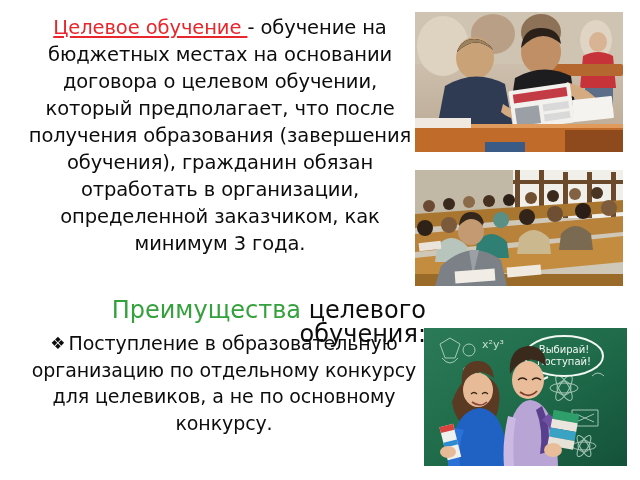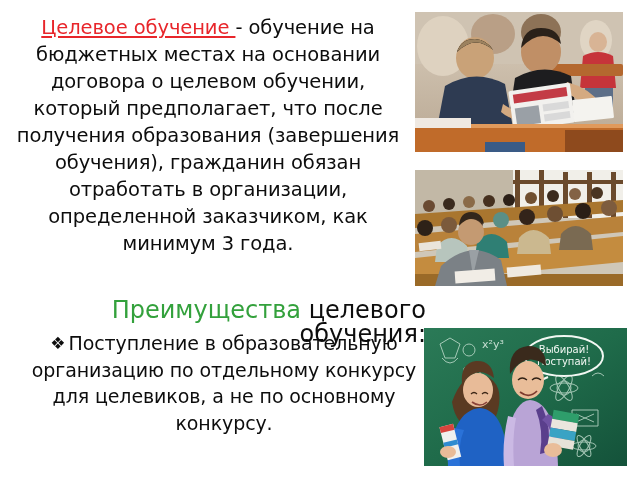--- a/index.html
+++ b/index.html
@@ -20,21 +20,21 @@
   .text-col {
     position: absolute;
     left: 8px;
     top: 0;
     width: 400px;
     height: 480px;
   }
 
   .definition-block {
     position: absolute;
-    left: 0;
+    left: 12px;
     top: 14px;
     width: 400px;
     text-align: center;
     font-size: 19.5px;
     line-height: 27px;
     color: #0d0d0d;
     letter-spacing: -0.1px;
   }
   .term {
     color: #e8262b;

